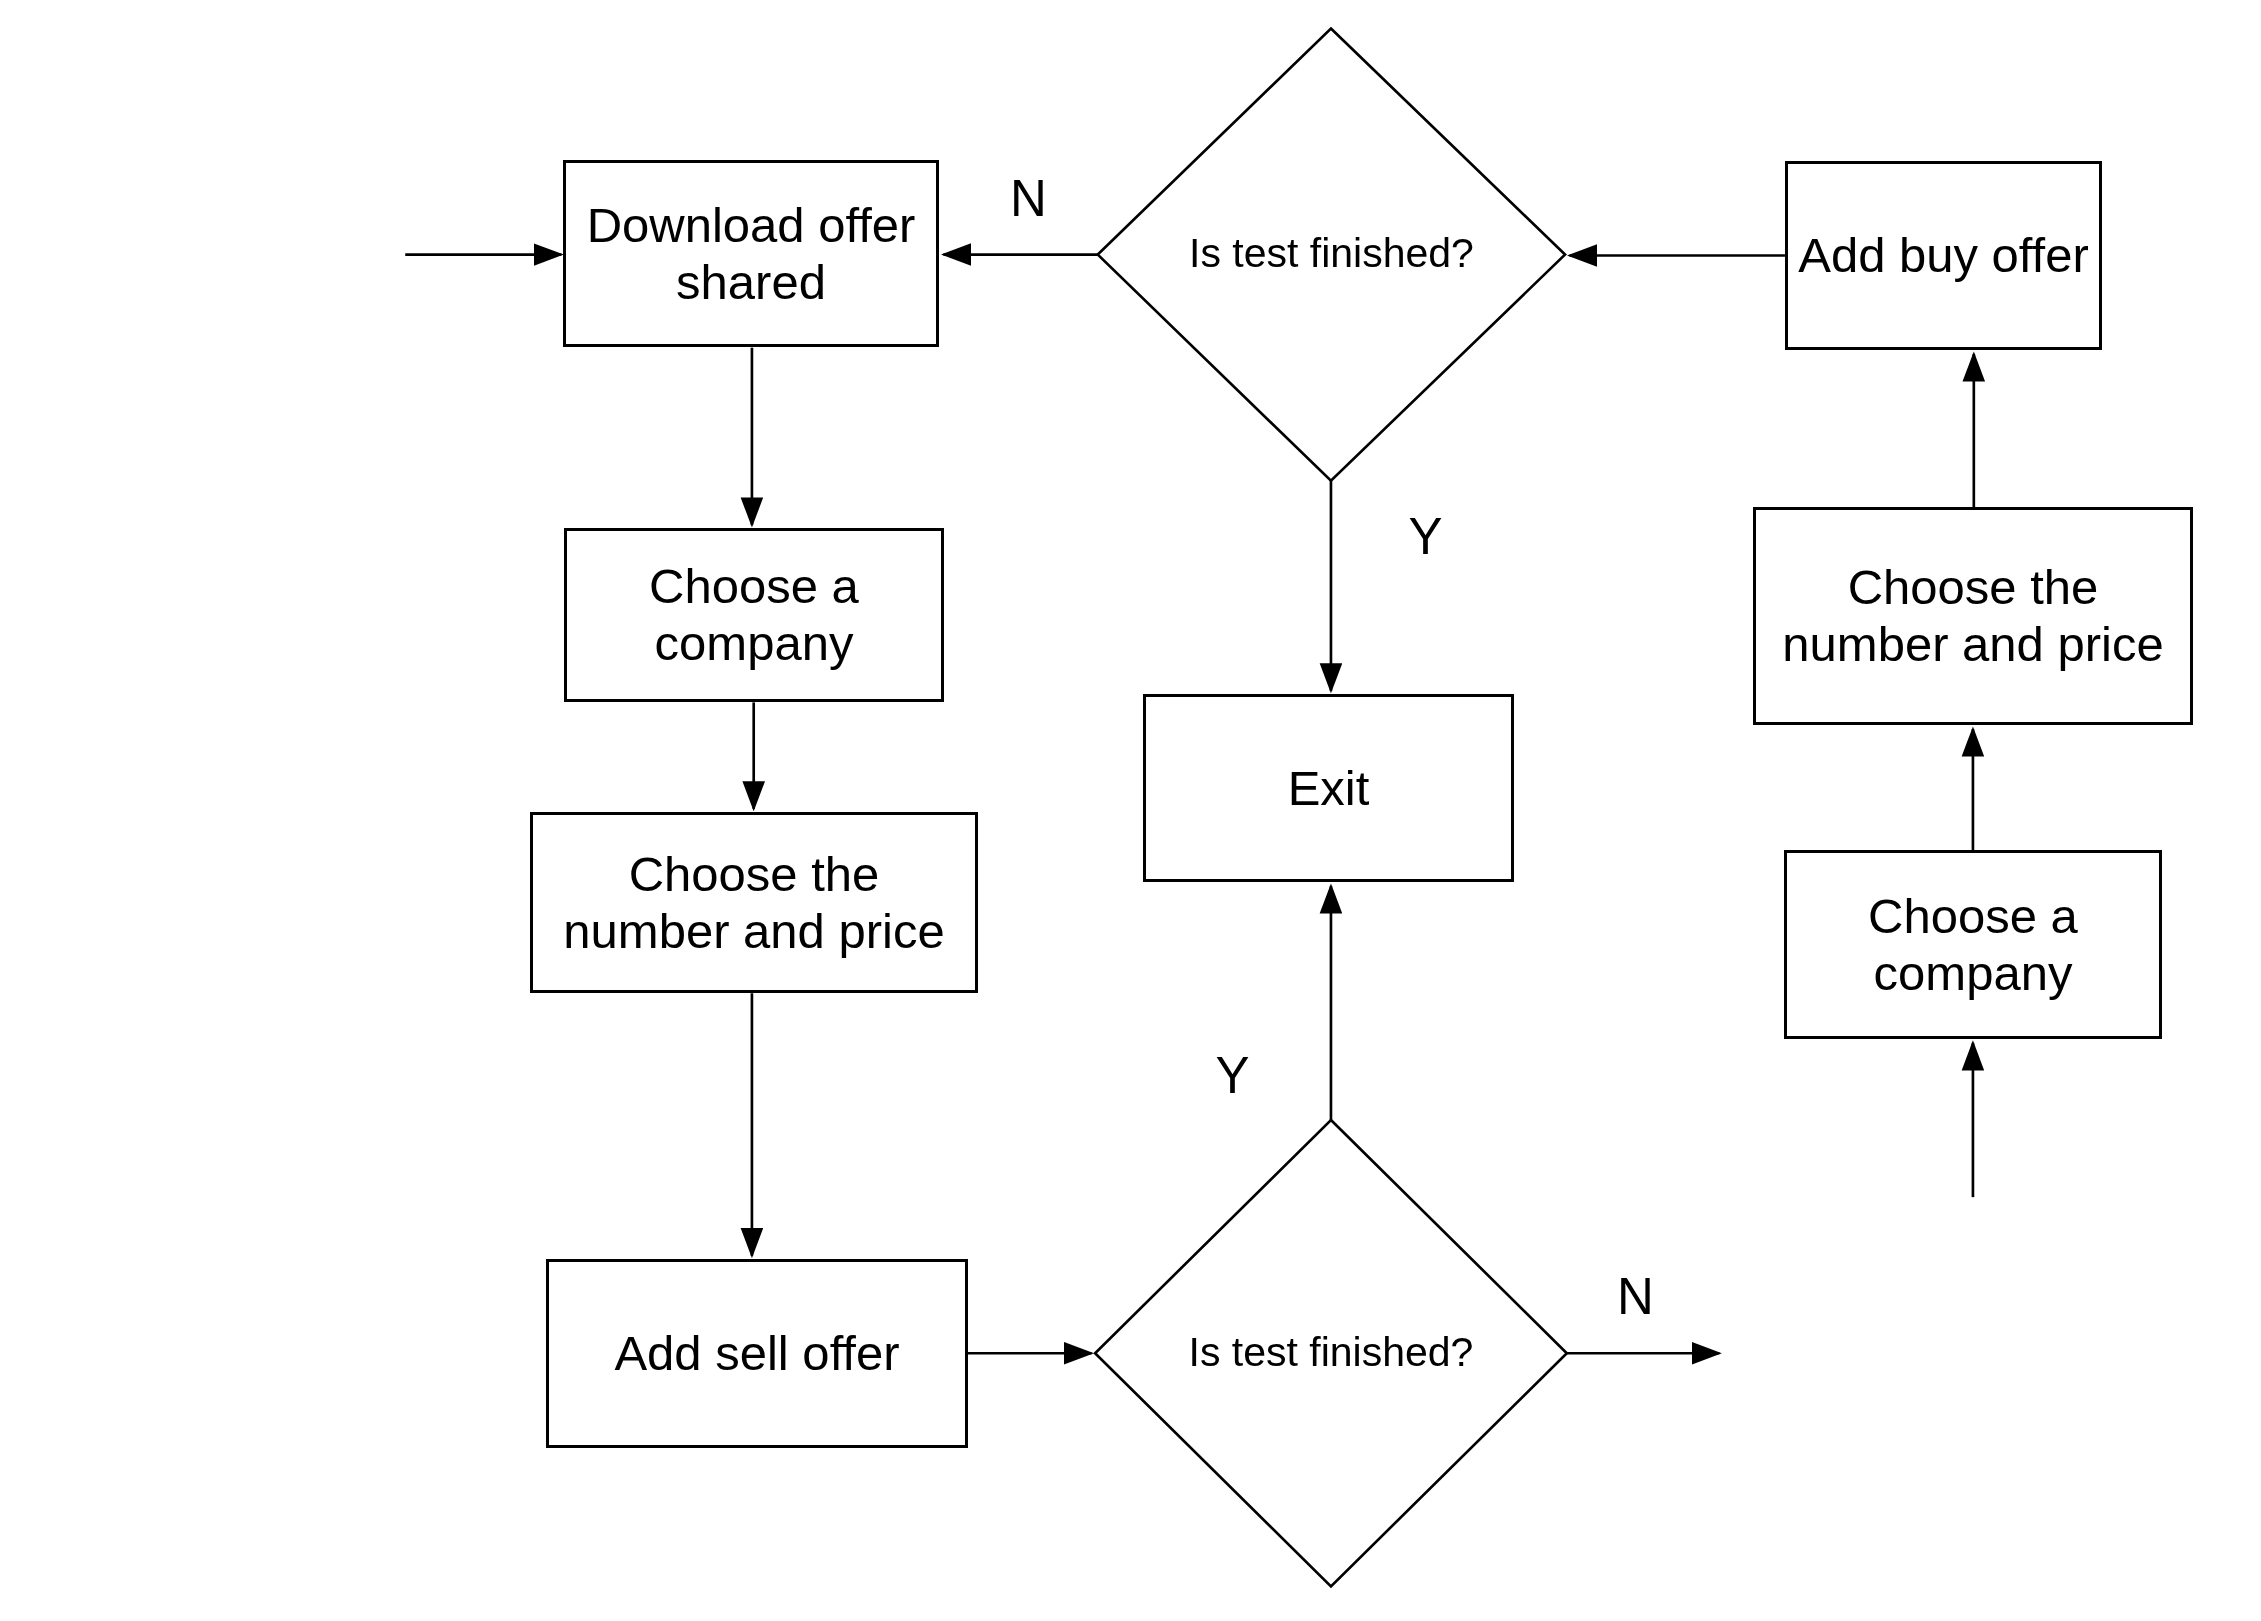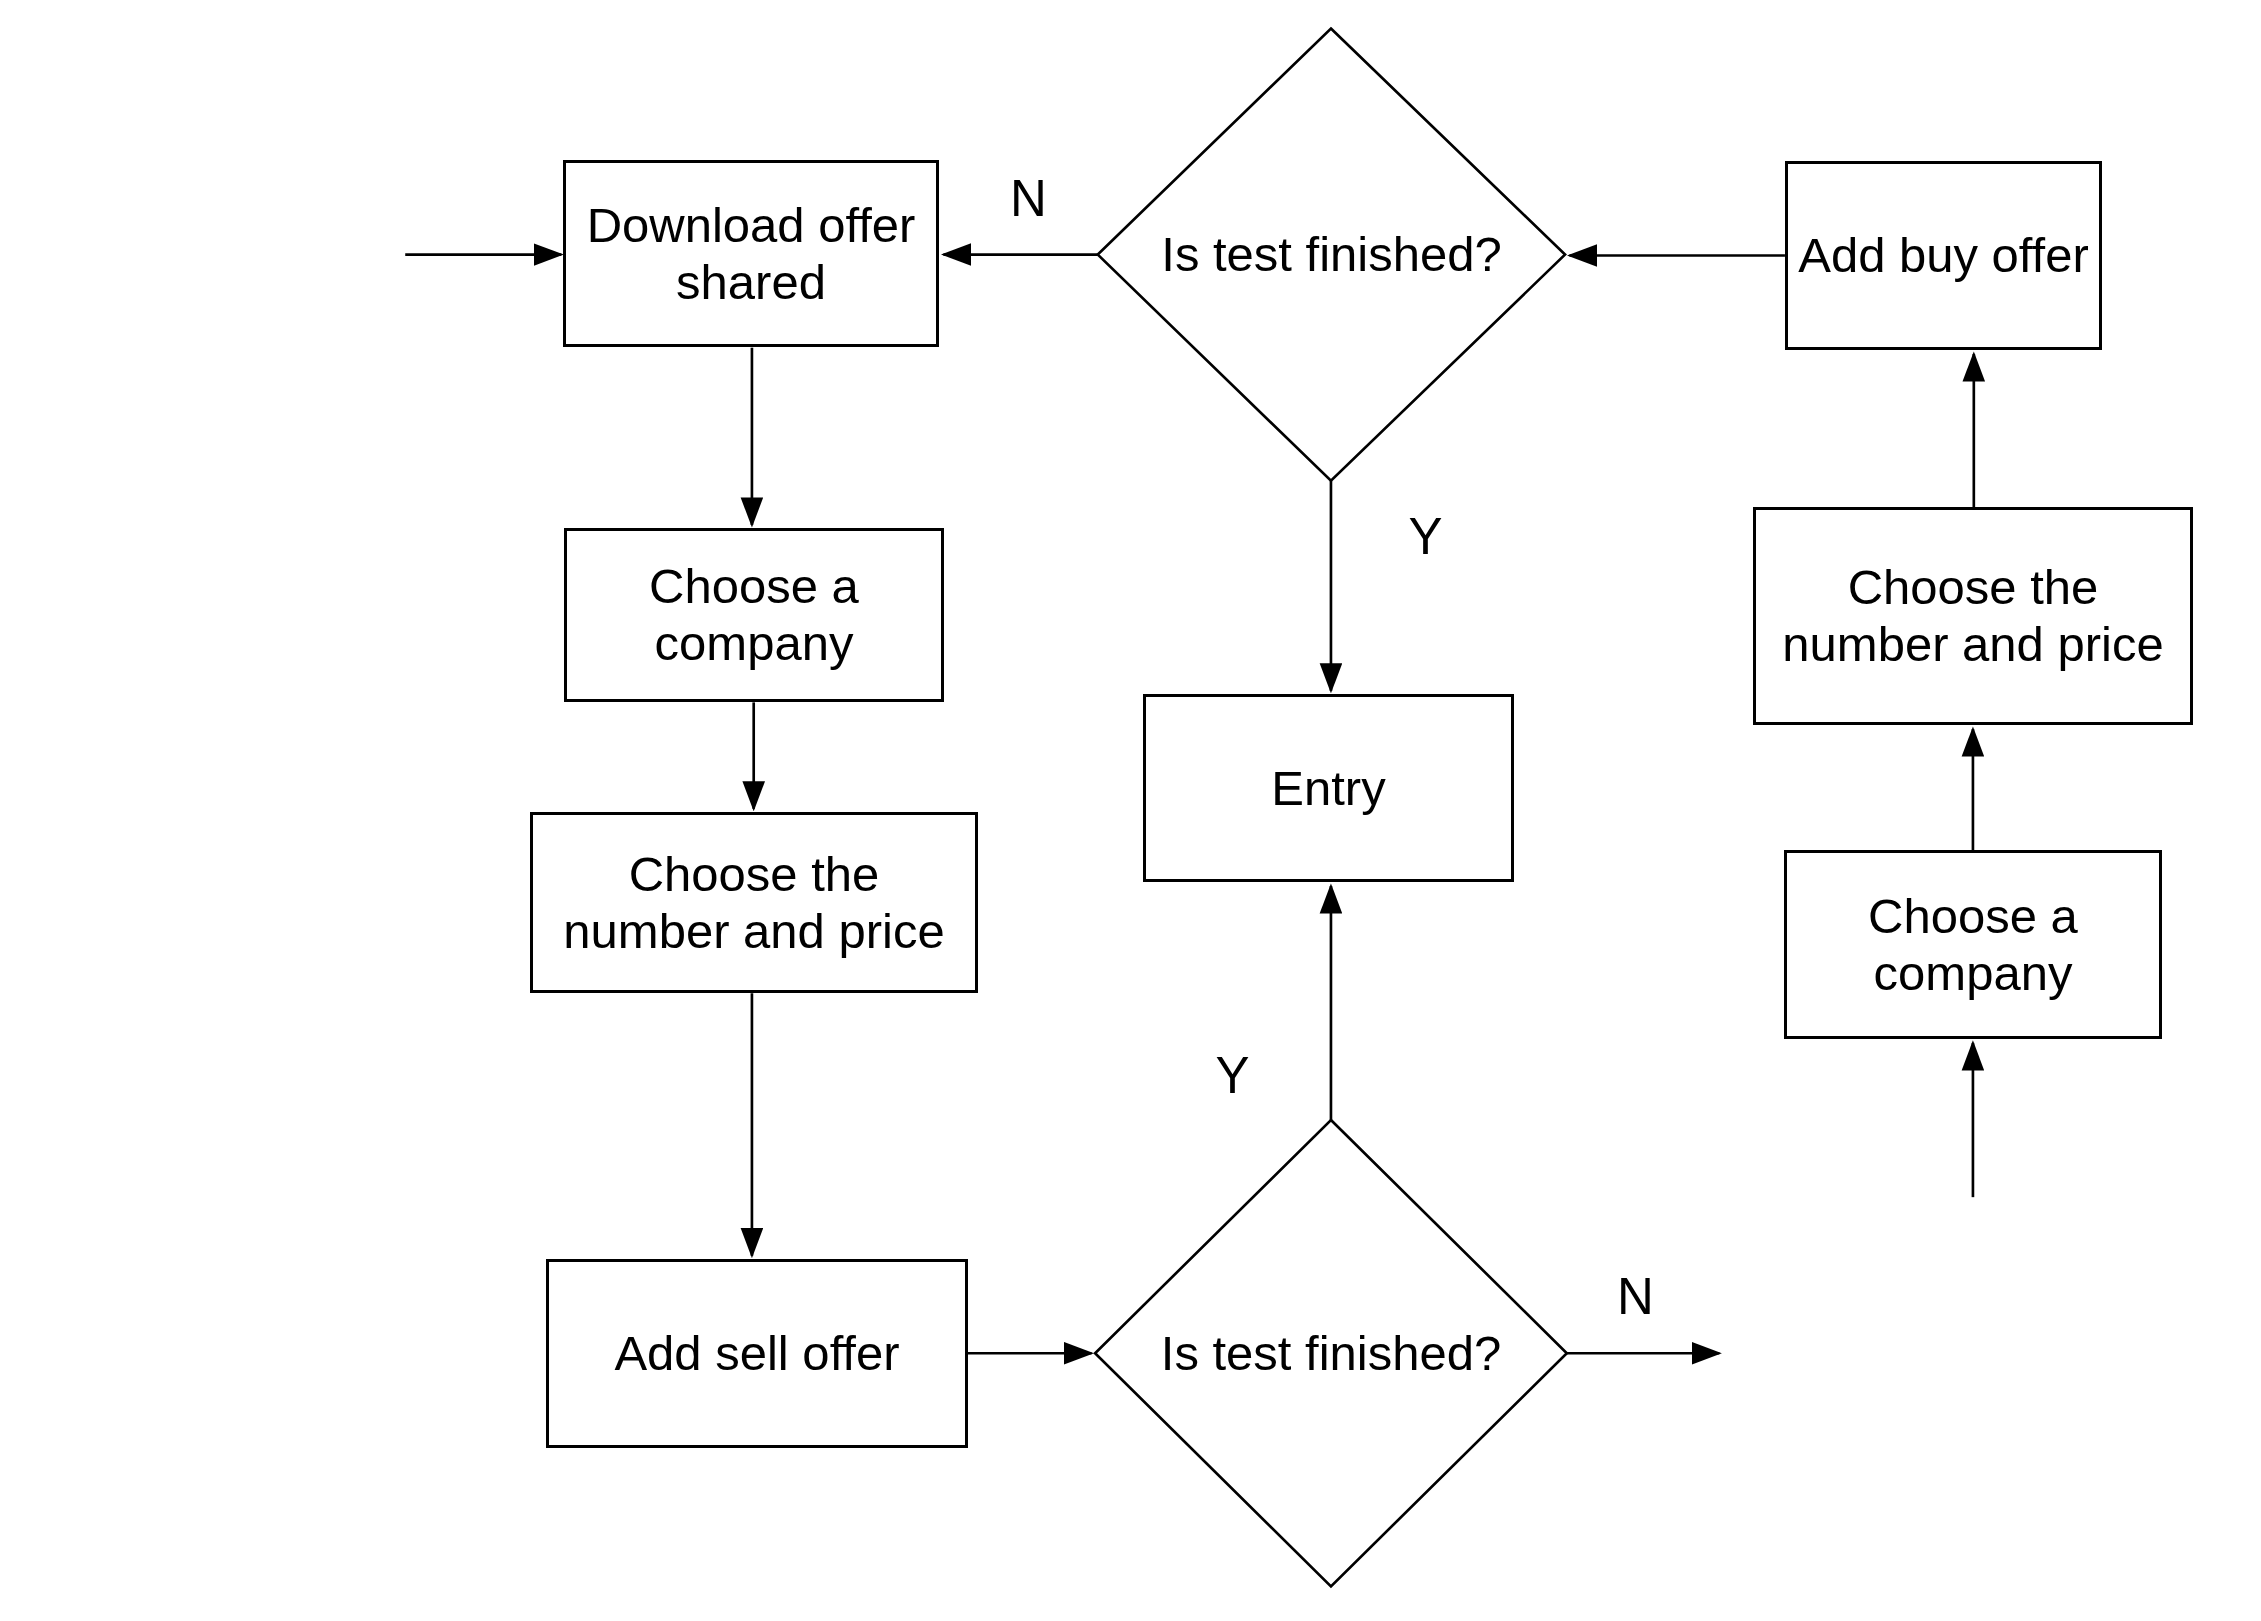--- a/index.html
+++ b/index.html
@@ -19,21 +19,21 @@
     border:3.5px solid #000000;
     display:flex;align-items:center;justify-content:center;
     text-align:center;
     font-size:49px;line-height:1.16;
   }
   .node .lbl{display:inline-block;}
   .dlabel{
     position:absolute;
     display:flex;align-items:center;justify-content:center;
     text-align:left;
-    font-size:49px;line-height:1.16;
+    font-size:41px;line-height:1.16;
   }
   .elabel{
     position:absolute;
     display:flex;align-items:center;justify-content:center;
     font-size:51px;line-height:1;
   }
 </style>
 </head>
 <body>
 
@@ -79,21 +79,21 @@
 
   <div class="node" style="left:530px;top:812px;width:448px;height:181px">
     <span class="lbl" style="max-width:399px">Choose the number and price</span>
   </div>
 
   <div class="node" style="left:546px;top:1259px;width:422px;height:189px">
     <span class="lbl">Add sell offer</span>
   </div>
 
   <div class="node" style="left:1143px;top:694px;width:371px;height:188px">
-    <span class="lbl">Entry</span>
+    <span class="lbl">Exit</span>
   </div>
 
   <div class="node" style="left:1753px;top:507px;width:440px;height:218px">
     <span class="lbl" style="max-width:399px">Choose the number and price</span>
   </div>
 
   <div class="node" style="left:1784px;top:850px;width:378px;height:189px">
     <span class="lbl" style="max-width:239px">Choose a company</span>
   </div>
 

